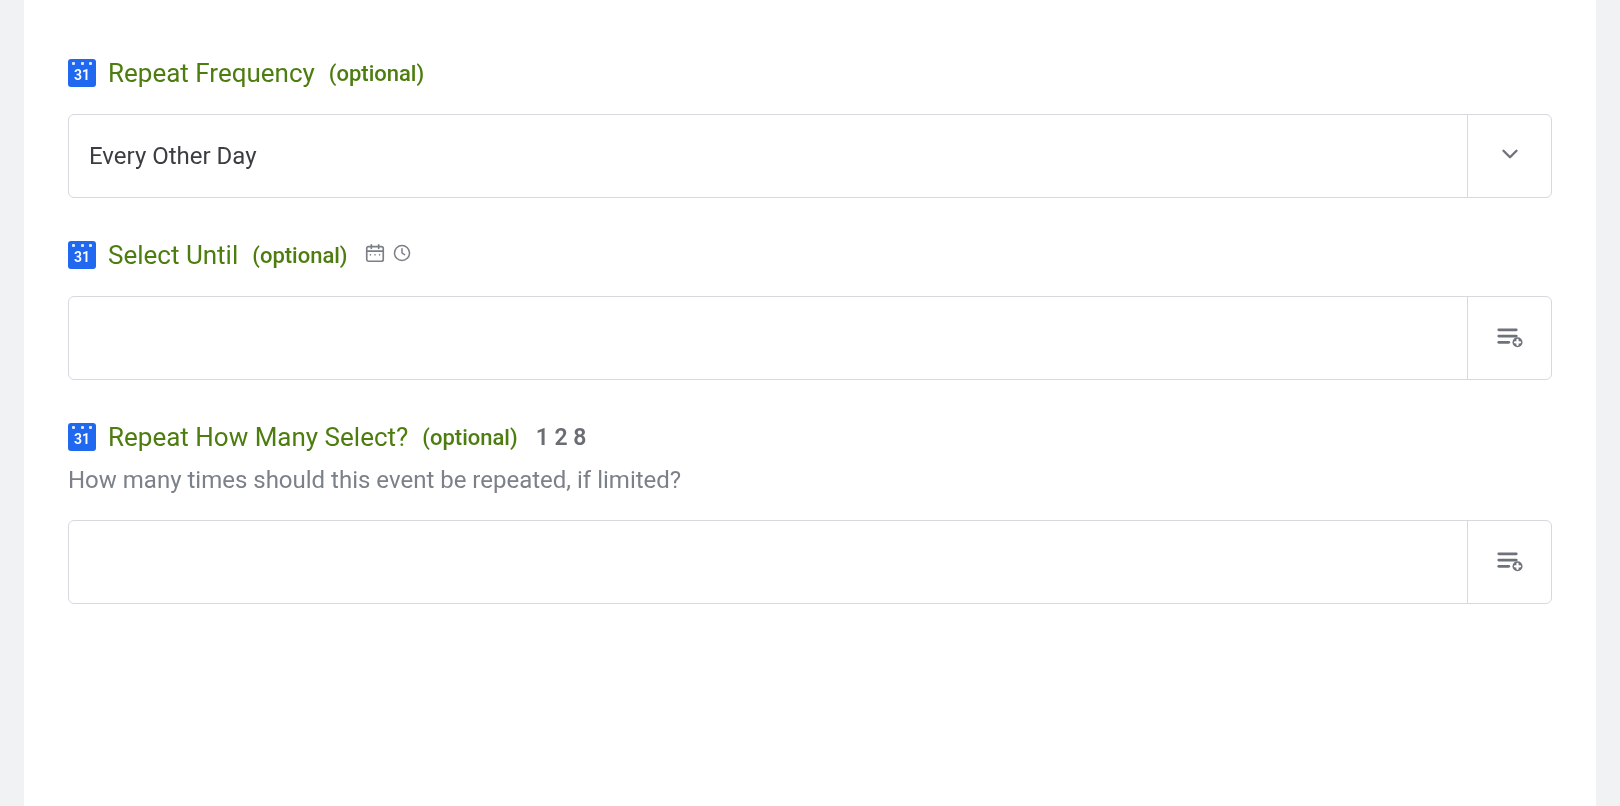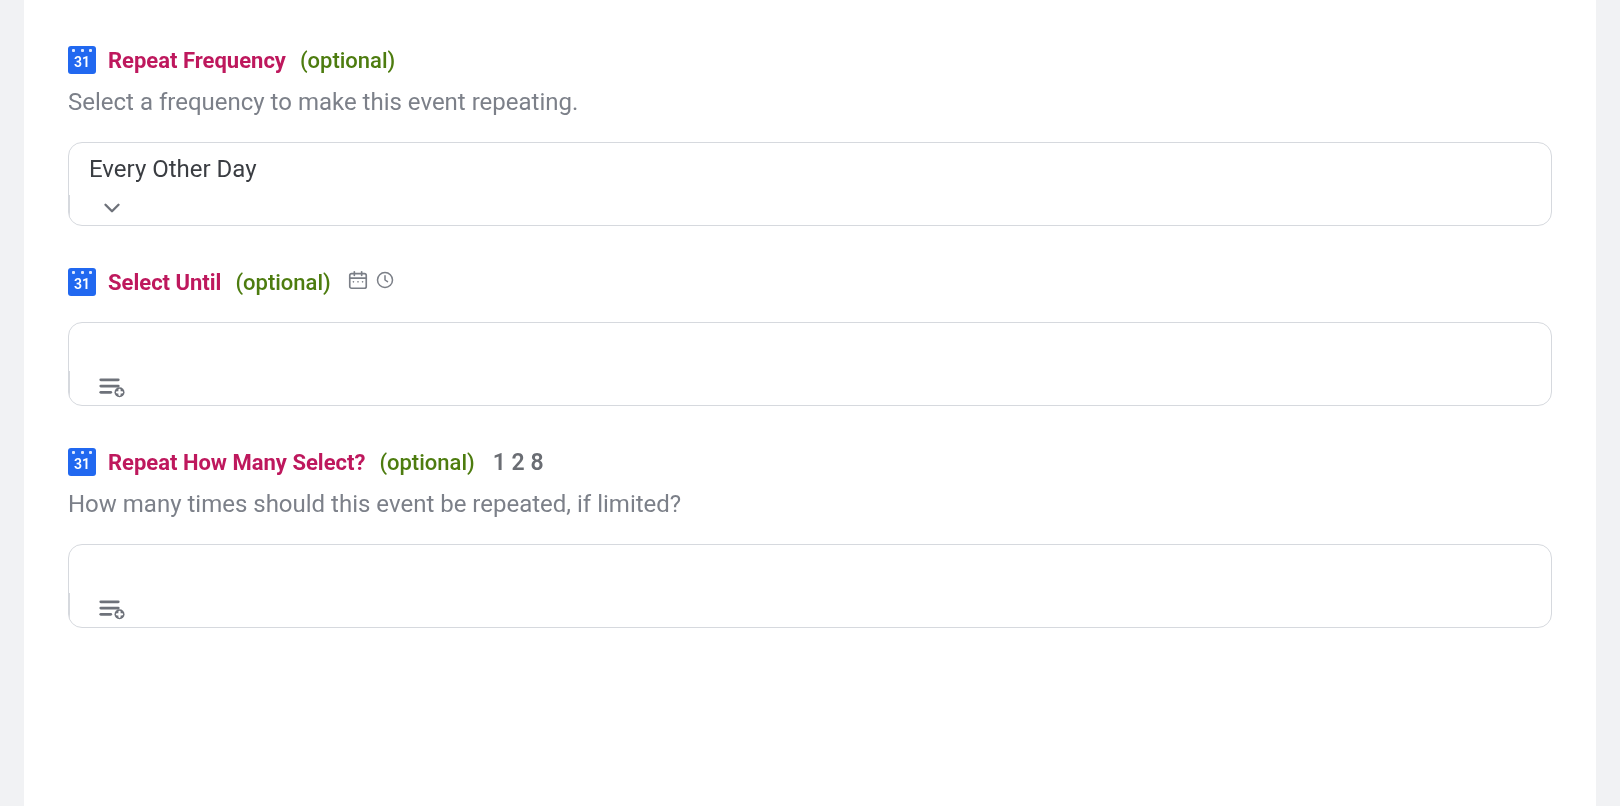--- a/index.html
+++ b/index.html
@@ -7,21 +7,21 @@
   body {
     font-family: -apple-system, BlinkMacSystemFont, "Segoe UI", Roboto, "Helvetica Neue", sans-serif;
     background: #f1f2f4;
     width: 1620px;
     height: 806px;
     overflow: hidden;
   }
   .card {
     background: #fff;
     margin: 0 24px;
-    padding: 4px 44px;
+    padding: 16px 44px;
     min-height: 806px;
   }
   .field {
     padding-top: 42px;
   }
   .label-row {
     display: flex;
     align-items: center;
     gap: 12px;
   }
@@ -32,23 +32,23 @@
     border-radius: 3px;
     display: flex;
     align-items: center;
     justify-content: center;
     color: #fff;
     font-size: 14px;
     font-weight: 600;
     flex-shrink: 0;
   }
   .label-text {
-    font-size: 22px;
-    font-weight: 700;
-    color: #be185d;
+    font-size: 26px;
+    font-weight: 400;
+    color: #4d7c0f;
   }
   .optional {
     font-size: 22px;
     font-weight: 500;
     color: #4d7c0f;
     margin-left: 2px;
   }
   .hint-icons {
     display: flex;
     align-items: center;
@@ -66,25 +66,24 @@
   .description {
     font-size: 24px;
     color: #7c8089;
     margin-top: 14px;
     font-weight: 400;
   }
   .input-wrap {
     display: flex;
     margin-top: 26px;
     border: 1px solid #d6d9de;
-    border-radius: 14px;
+    border-radius: 6px;
     height: 84px;
     overflow: hidden;
     background: #fff;
-    flex-direction: column;
   }
   .input-main {
     flex: 1;
     padding: 0 20px;
     display: flex;
     align-items: center;
     font-size: 24px;
     color: #3a3d42;
   }
   .input-main input {
@@ -135,21 +134,20 @@
         <span class="dots">
             <i></i>
             <i></i>
             <i></i>
           </span>
         <span class="num">31</span>
       </div>
       <span class="label-text">Repeat Frequency</span>
       <span class="optional">(optional)</span>
     </div>
-    <div class="description">Select a frequency to make this event repeating.</div>
     <div class="input-wrap">
       <div class="input-main">Every Other Day</div>
       <div class="input-btn">
         <span>
           <svg width="26" height="26" viewBox="0 0 24 24" fill="none" stroke="currentColor" stroke-width="2.2" stroke-linecap="round" stroke-linejoin="round">
               <polyline points="6 9 12 15 18 9"></polyline>
             </svg>
         </span>
       </div>
     </div>

